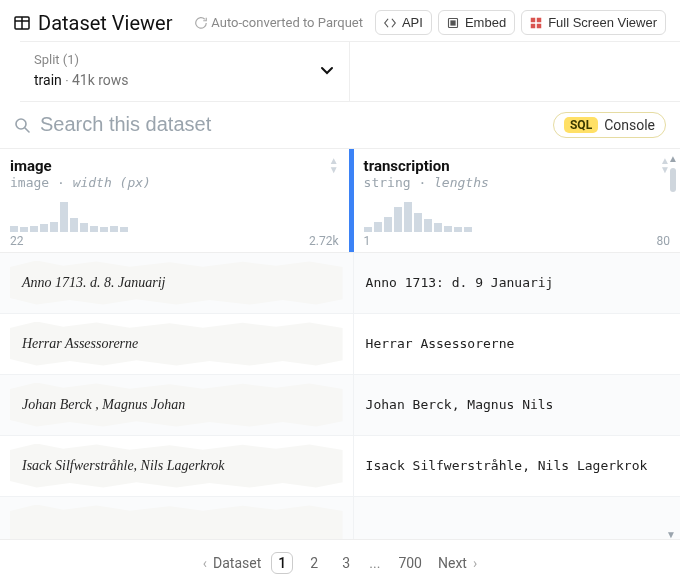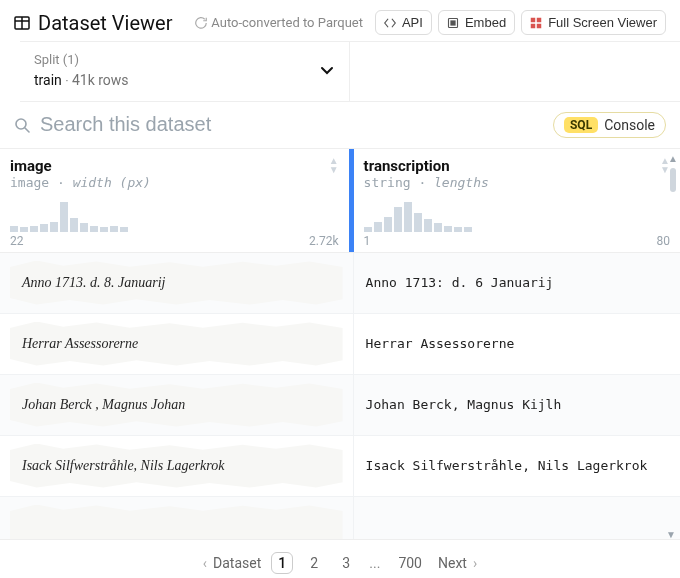--- a/index.html
+++ b/index.html
@@ -314,33 +314,33 @@
         </div>
       </div>
     </div>
   </div>
 
   <div class="rows" id="rows">
       <div class="row">
         <div class="cell-img">
           <div class="hand">Anno 1713. d. 8. Januarij</div>
         </div>
-        <div class="cell-txt">Anno 1713: d. 6 Januarij</div>
+        <div class="cell-txt">Anno 1713: d. 9 Januarij</div>
       </div>
       <div class="row">
         <div class="cell-img">
           <div class="hand">Herrar Assessorerne</div>
         </div>
         <div class="cell-txt">Herrar Assessorerne</div>
       </div>
       <div class="row">
         <div class="cell-img">
           <div class="hand">Johan Berck , Magnus Johan</div>
         </div>
-        <div class="cell-txt">Johan Berck, Magnus Kijlh</div>
+        <div class="cell-txt">Johan Berck, Magnus Nils</div>
       </div>
       <div class="row">
         <div class="cell-img">
           <div class="hand">Isack Silfwerstråhle, Nils Lagerkrok</div>
         </div>
         <div class="cell-txt">Isack Silfwerstråhle, Nils Lagerkrok</div>
       </div>
       <div class="row">
         <div class="cell-img">
           <div class="hand"></div>

